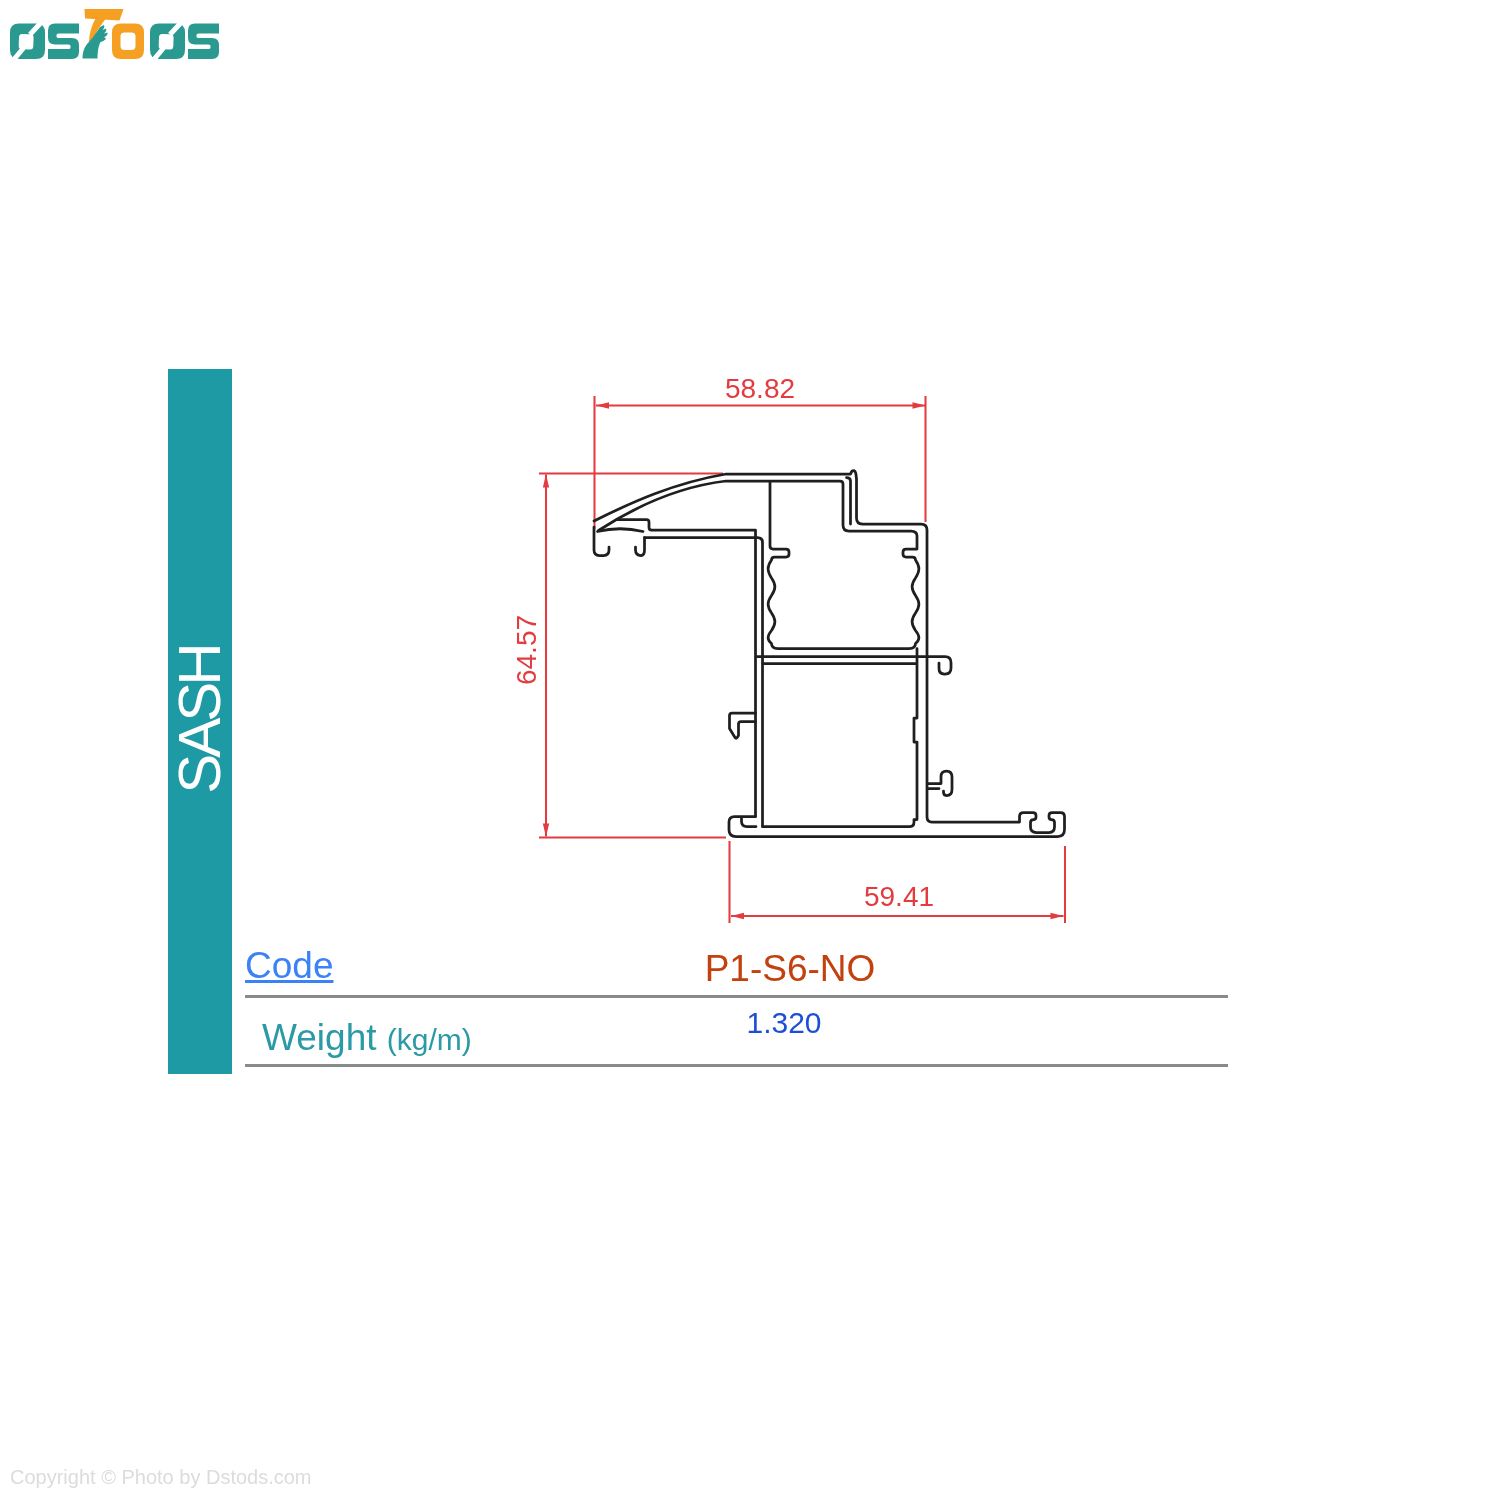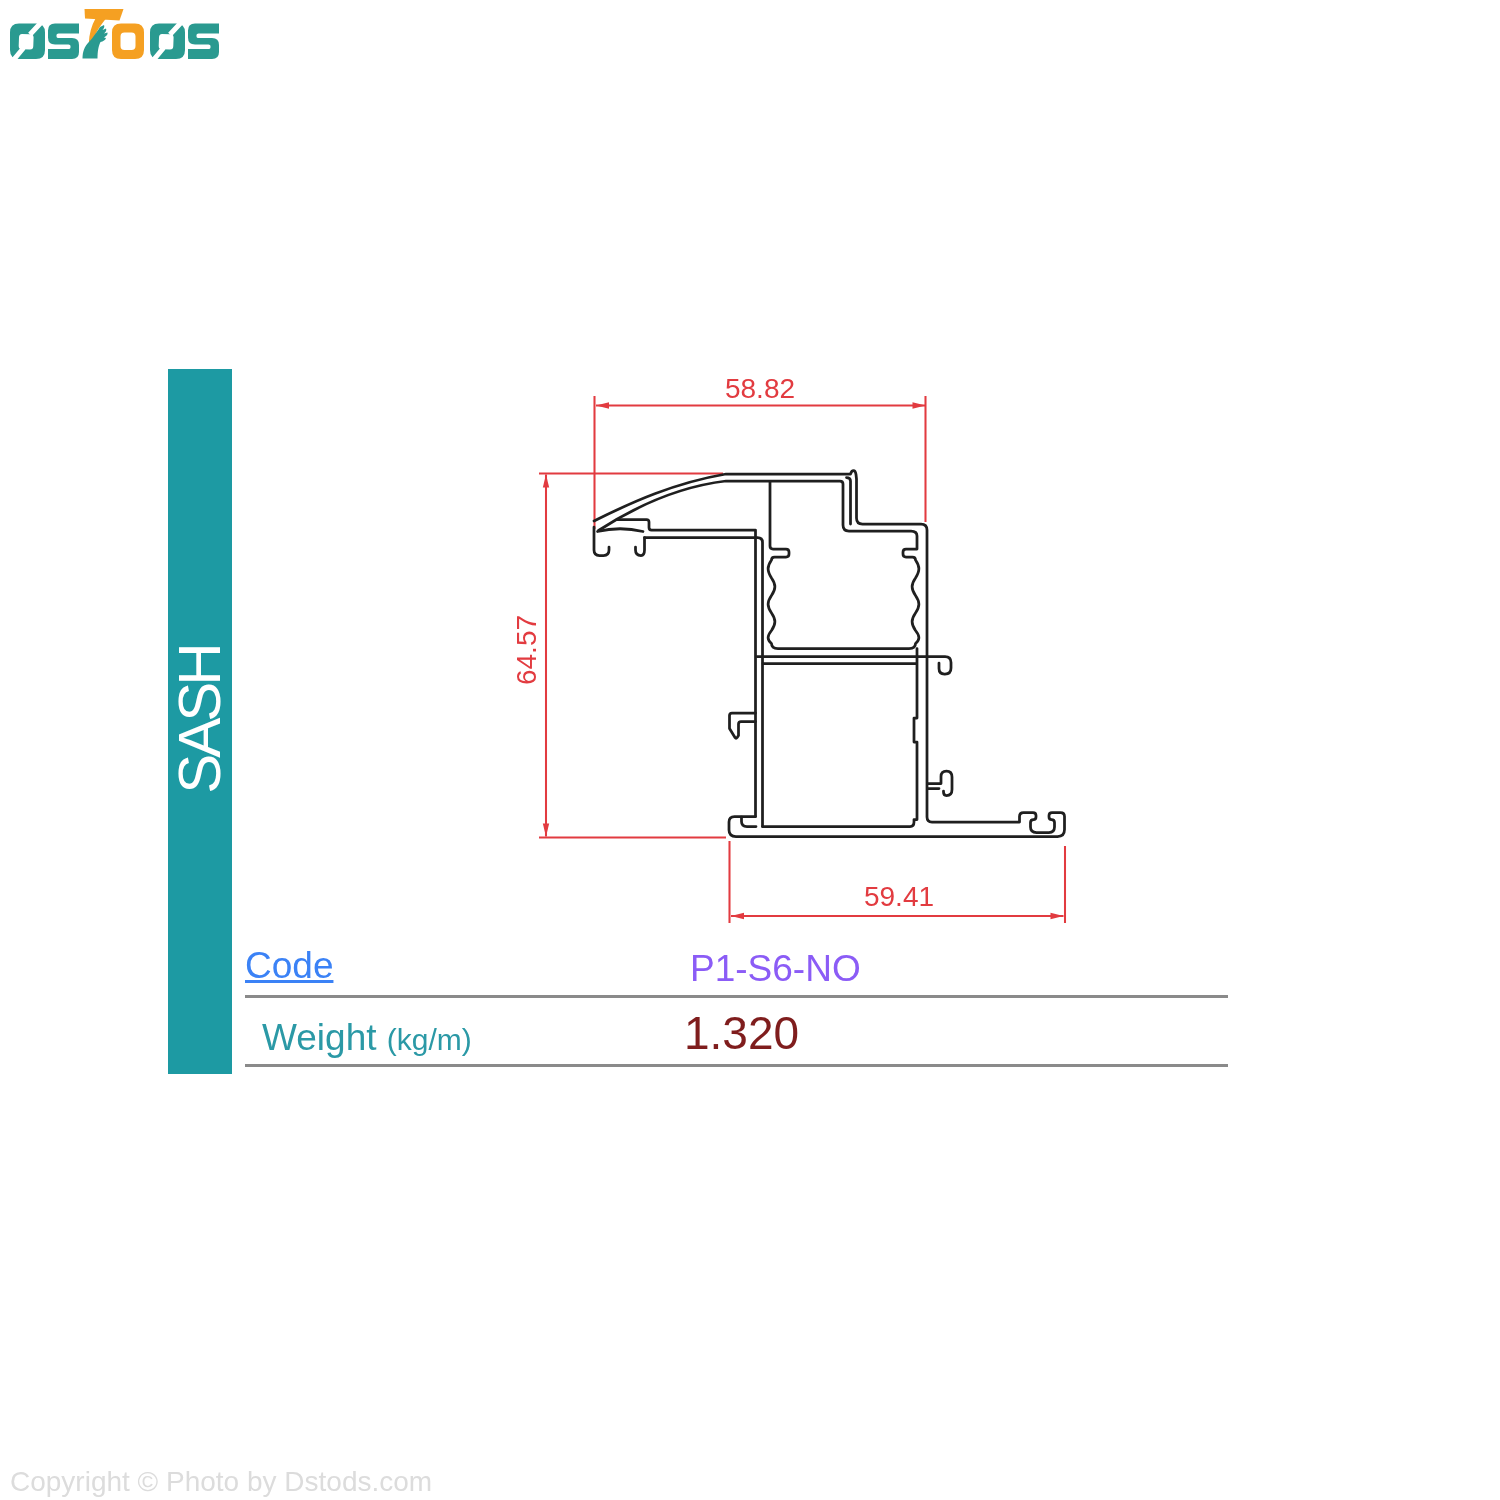--- a/index.html
+++ b/index.html
@@ -97,23 +97,23 @@
     <path d="M594,527 L594,550 Q594,555.5 599.5,555.5 L603.5,555.5 Q609,555.5 609,550 L609,547"></path>
 
     <path d="M635.5,547 L635.5,550 Q635.5,555.5 641,555.5 Q644.5,555.5 644.5,550 L644.5,537.5"></path>
 
     <path d="M597.5,531.5 Q620,526 643,531.5"></path>
   </g>
 </svg>
 
 <div class="abs" style="left:245px;top:945px;font-size:37px;color:#3b82f6;text-decoration:underline;">Code</div>
 
-<div class="abs" style="left:690px;top:948px;width:200px;text-align:left;font-size:37px;color:#8b5cf6;">P1-S6-NO</div>
+<div class="abs" style="left:690px;top:948px;width:200px;text-align:center;font-size:37px;color:#c2410c;">P1-S6-NO</div>
 
 <div class="abs" style="left:245px;top:995px;width:983px;height:3px;background:#8a8a8a;"></div>
 
 <div class="abs" style="left:245px;top:1017px;font-size:37px;color:#2b99a6;margin-left:17px;">Weight <span style="font-size:30px;">(kg/m)</span></div>
 
-<div class="abs" style="left:684px;top:1006px;width:200px;text-align:left;font-size:46px;color:#7f1d1d;">1.320</div>
+<div class="abs" style="left:684px;top:1006px;width:200px;text-align:center;font-size:30px;color:#1d4ed8;">1.320</div>
 
 <div class="abs" style="left:245px;top:1064px;width:983px;height:3px;background:#8a8a8a;"></div>
 
-<div class="abs" style="left:10px;top:1466px;font-size:28px;color:#dcdcdc;">Copyright © Photo by Dstods.com</div>
+<div class="abs" style="left:10px;top:1466px;font-size:20px;color:#dcdcdc;">Copyright © Photo by Dstods.com</div>
 
 </body></html>

